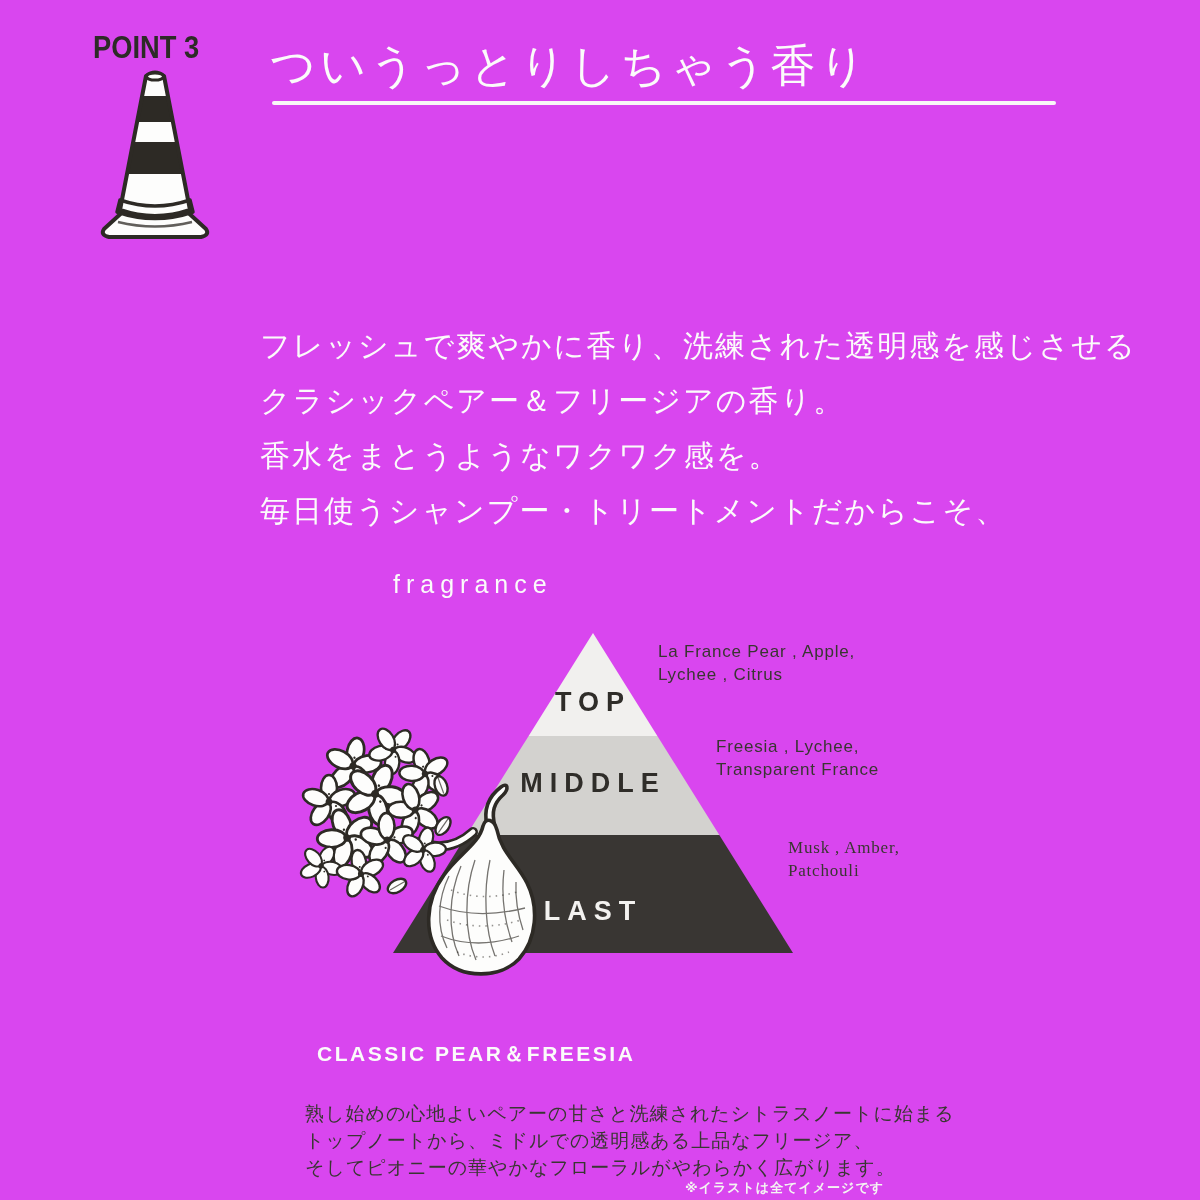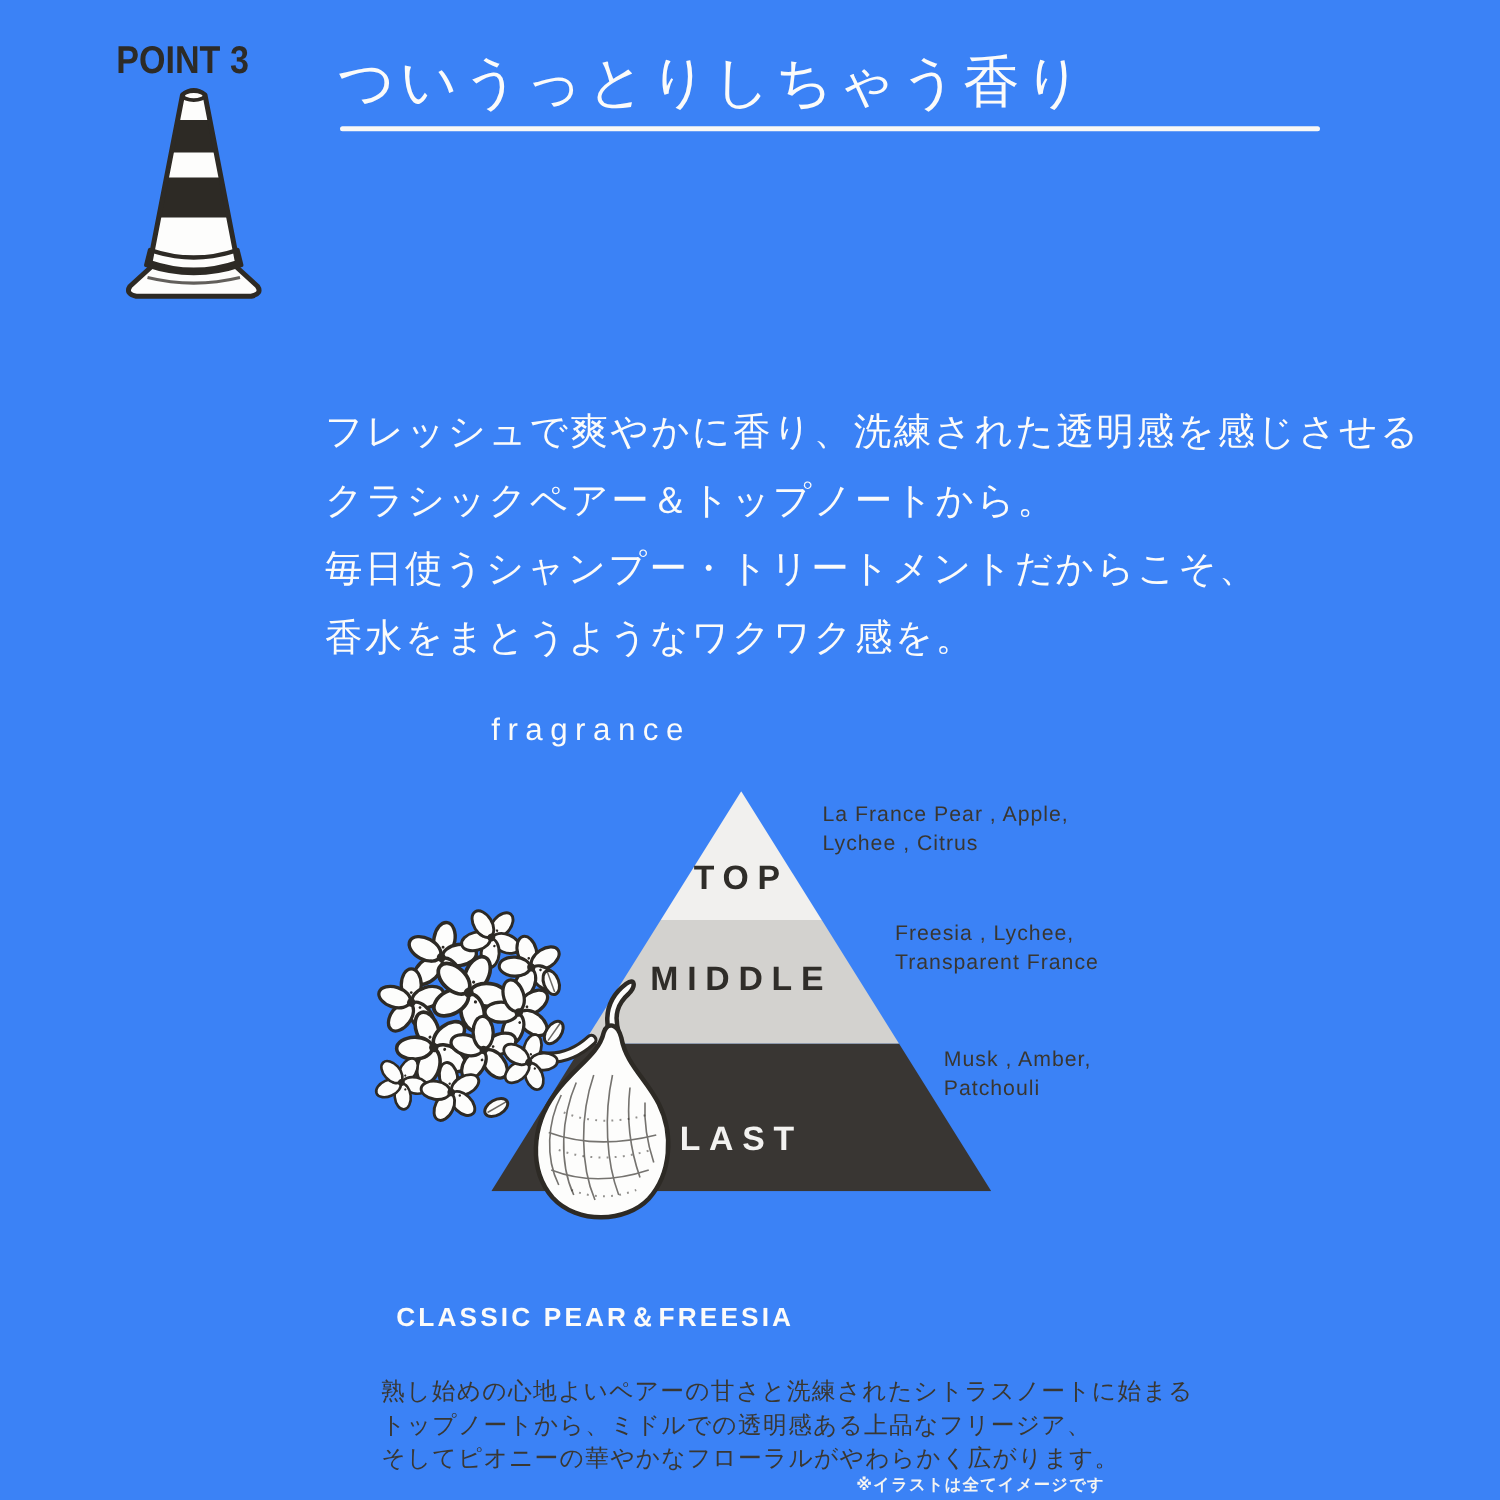--- a/index.html
+++ b/index.html
@@ -1,19 +1,19 @@
 <!DOCTYPE html>
 <html><head>
 <meta charset="utf-8">
 <style>
   html,body{margin:0;padding:0;}
   .page{
     position:relative;
     width:1200px;height:1200px;
-    background:#3b82f6;
+    background:#d946ef;
     overflow:hidden;
     font-family:"Liberation Sans","DejaVu Sans",sans-serif;
   }
   .abs{position:absolute;}
 
   
   .point-label{
     left:93px;top:30px;
     font-size:31px;font-weight:bold;color:#2d2b27;
     letter-spacing:0px;
@@ -61,21 +61,21 @@
   .pyr-label.top{top:687px;}
   .pyr-label.middle{top:768px;}
   .pyr-label.last{top:880px;color:#f3f2f0;margin-top:16px;}
 
   .note{
     font-size:17px;line-height:23px;color:#393631;
     letter-spacing:.8px;white-space:nowrap;
   }
   .note.n1{left:658px;top:640px;}
   .note.n2{left:716px;top:735px;}
-  .note.n3{left:755px;top:836px;}
+  .note.n3{left:788px;top:836px;font-family:Liberation Serif, serif;}
 
   .pear{left:291px;top:720px;width:268px;height:268px;}
 
   
   .scent-heading{
     left:317px;top:1040px;
     font-size:21px;font-weight:bold;color:#fbfbfa;
     letter-spacing:2.5px;white-space:nowrap;
   }
   .scent-desc{
@@ -117,23 +117,23 @@
 
     <path d="M50 8 Q59 1 68 8 L94 142 Q59 154 24 142 Z" fill="none" stroke="#2d2a25" stroke-width="4" stroke-linejoin="round"></path>
     <ellipse cx="59" cy="8.5" rx="8.5" ry="3.6" fill="#fdfdfc" stroke="#2d2a25" stroke-width="3"></ellipse>
   </svg>
 
   <div class="abs title">ついうっとりしちゃう香り</div>
   <div class="abs title-underline"></div>
 
   <div class="abs intro">
     <div>フレッシュで爽やかに香り、洗練された透明感を感じさせる</div>
-    <div>クラシックペアー＆トップノートから。</div>
+    <div>クラシックペアー＆フリージアの香り。</div>
+    <div>香水をまとうようなワクワク感を。</div>
     <div>毎日使うシャンプー・トリートメントだからこそ、</div>
-    <div>香水をまとうようなワクワク感を。</div>
   </div>
 
   <div class="abs fragrance-label">fragrance</div>
 
   <svg class="abs pyramid" viewBox="0 0 400 320">
     <polygon points="200,0 264.4,103 135.6,103" fill="#f1f0ee"></polygon>
     <polygon points="135.6,103 264.4,103 326.3,202 73.7,202" fill="#d3d2cf"></polygon>
     <polygon points="73.7,202 326.3,202 400,320 0,320" fill="#393633"></polygon>
   </svg>
 

